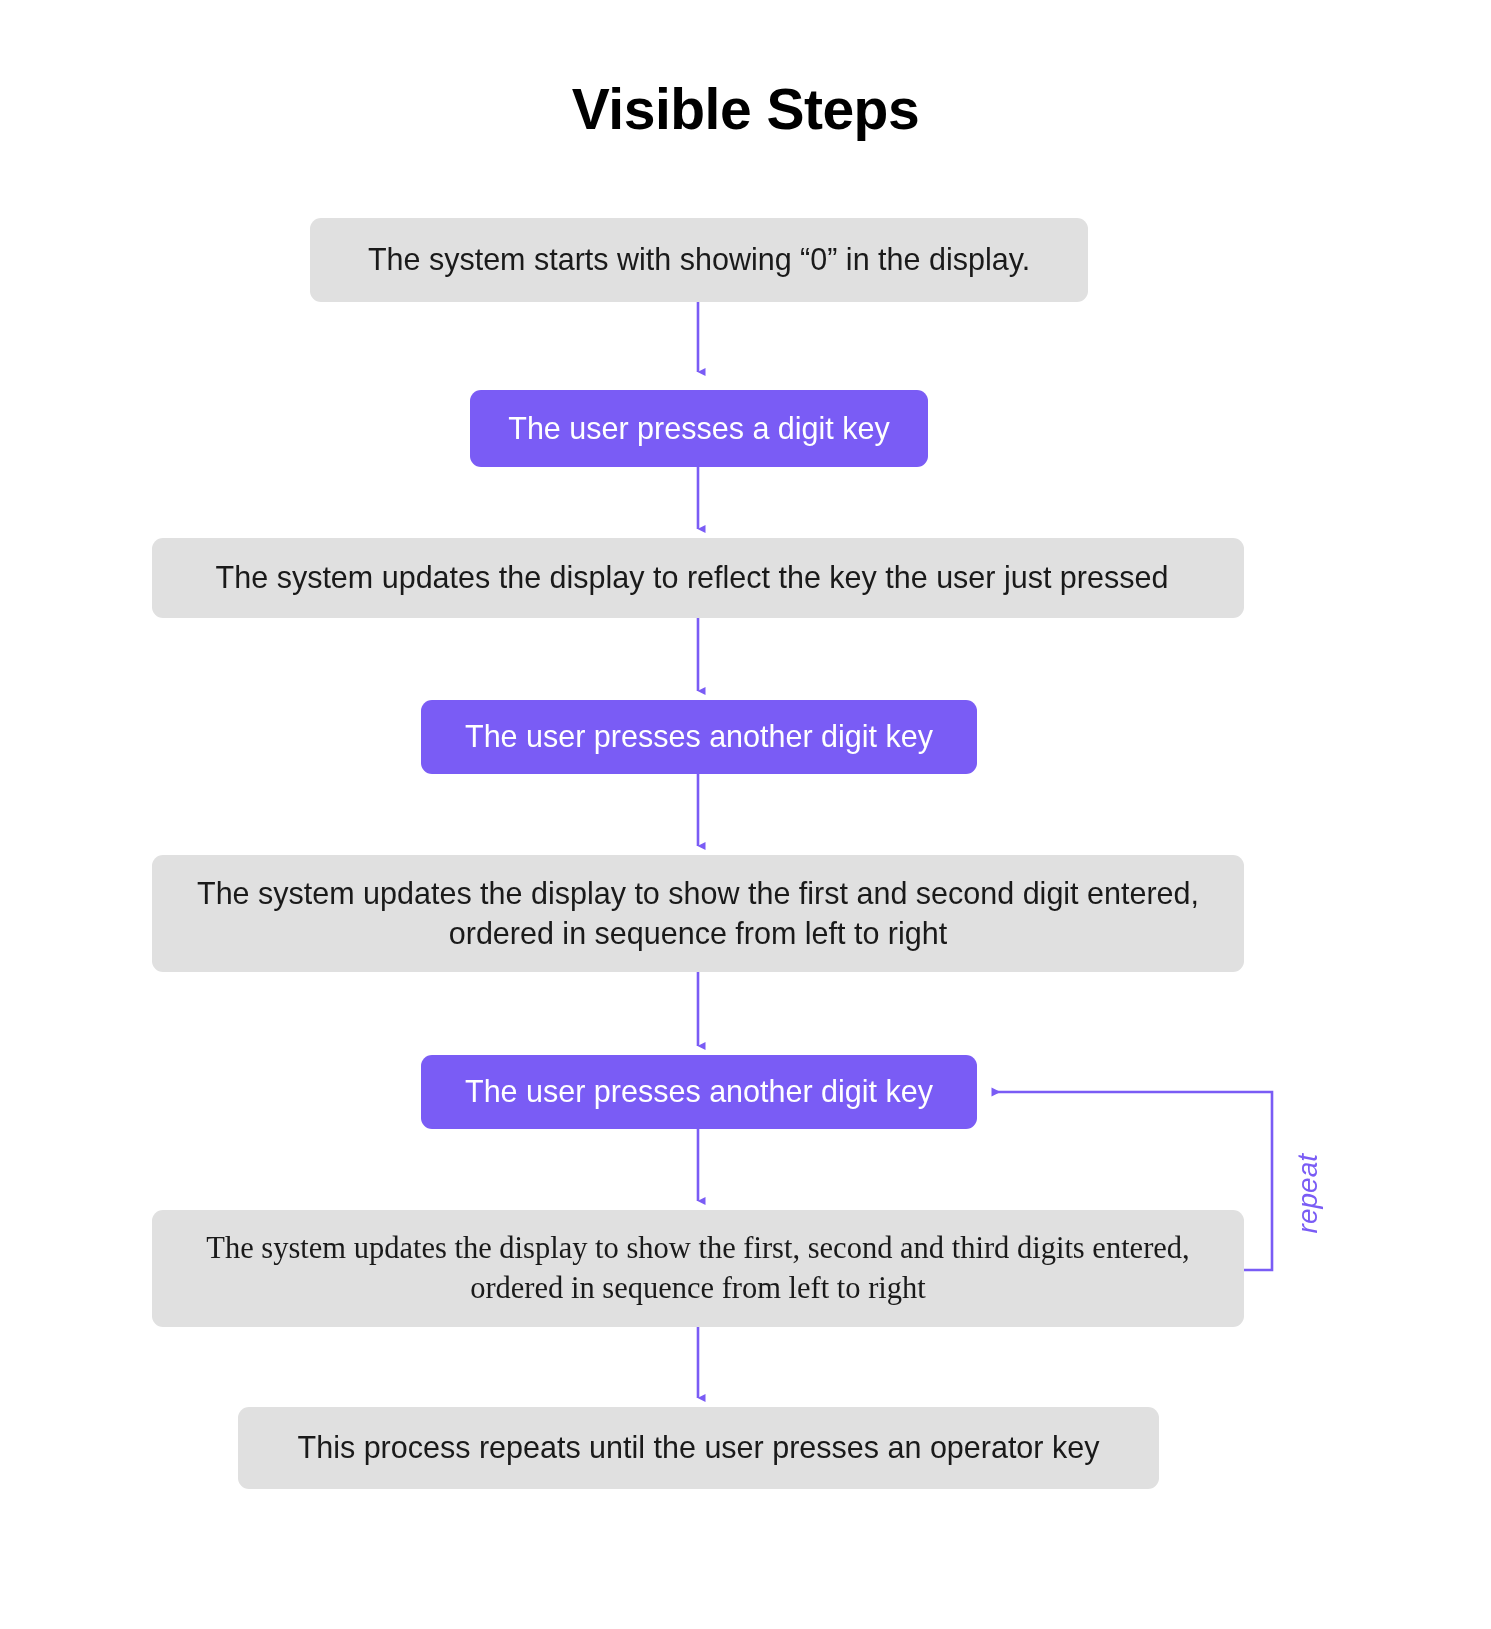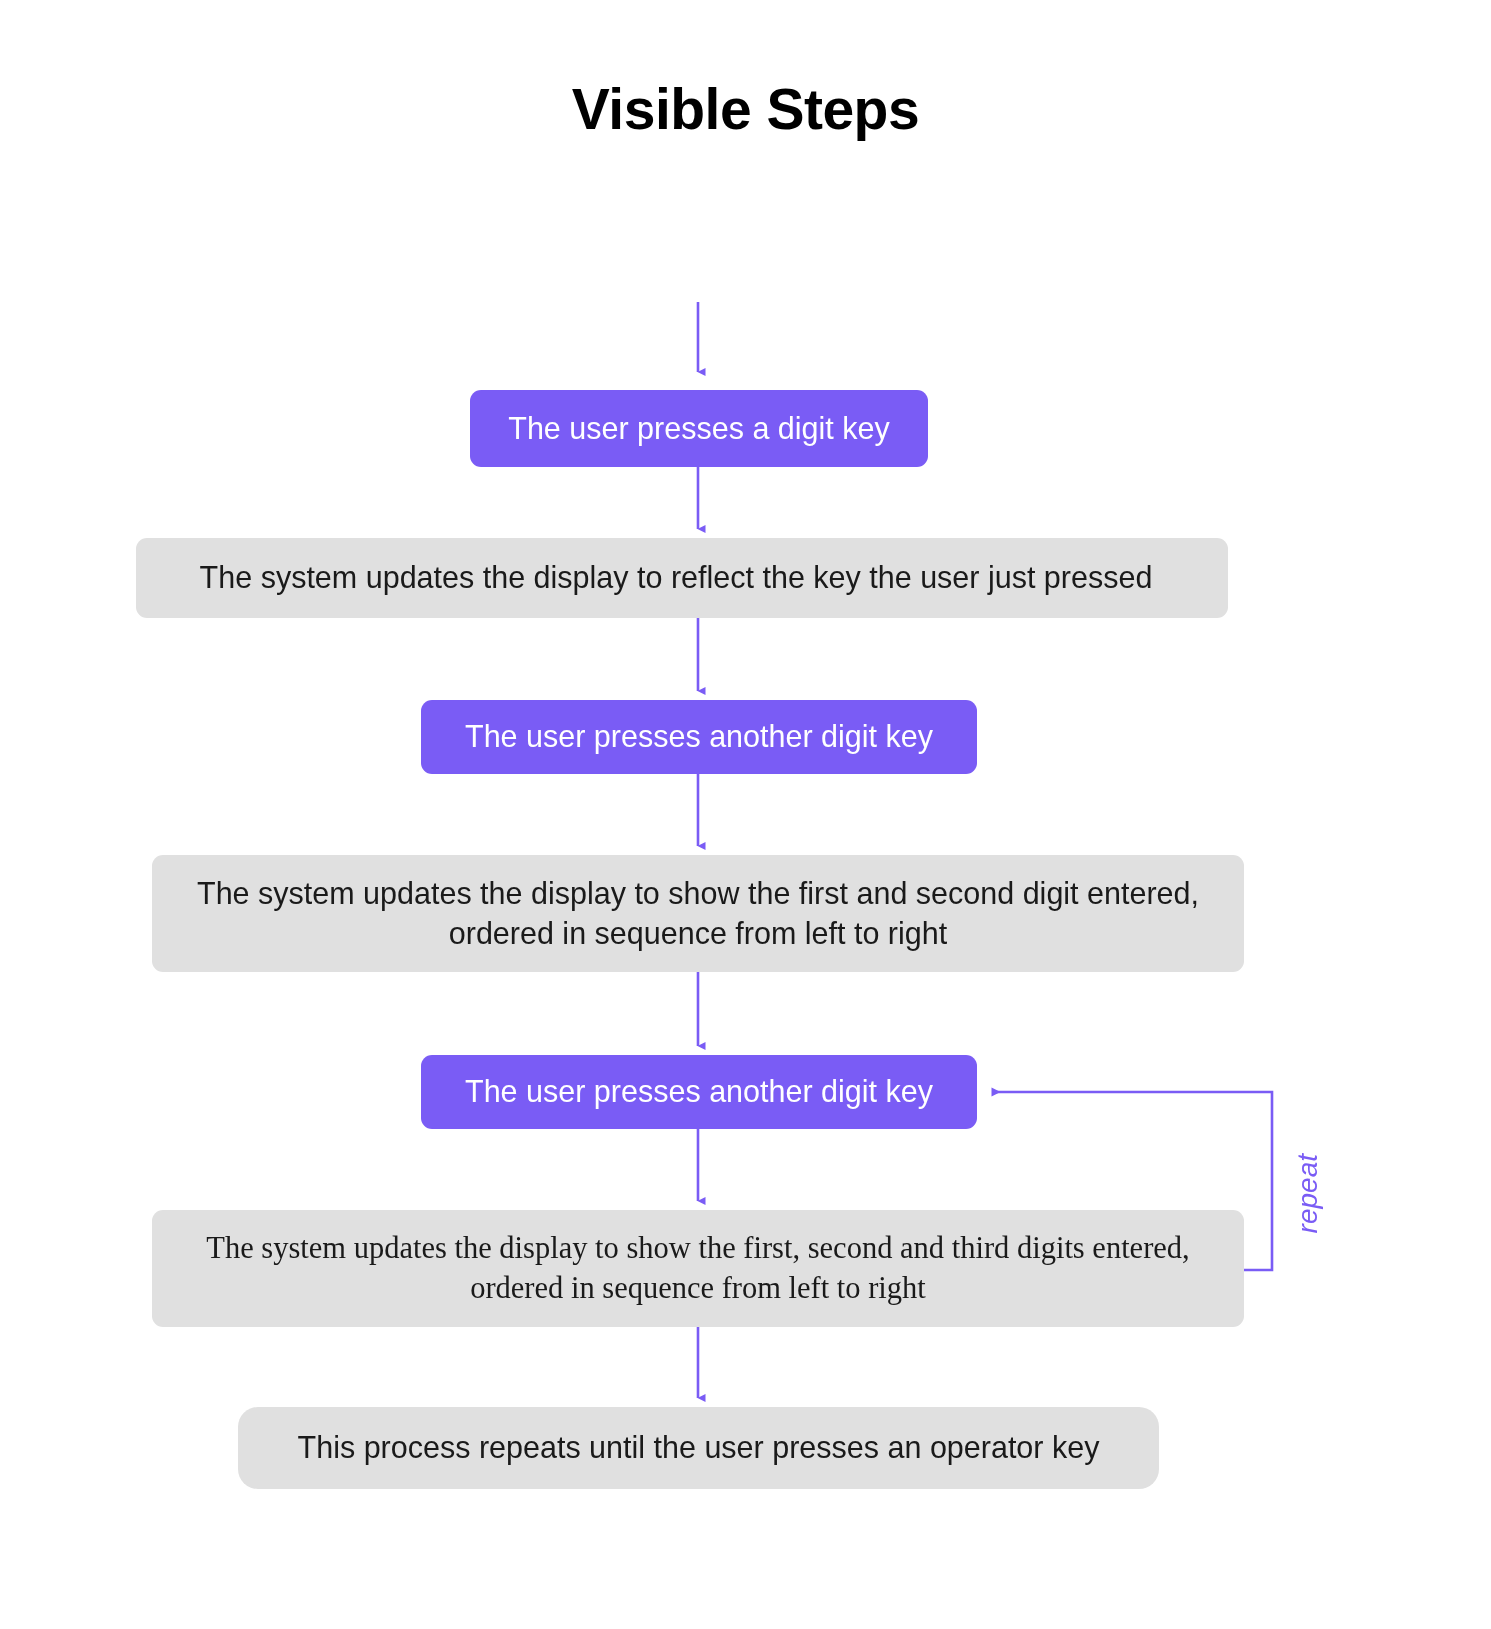--- a/index.html
+++ b/index.html
@@ -115,42 +115,45 @@
       <line x1="698" y1="1327" x2="698" y2="1398" marker-end="url(#arrowDown)"></line>
 
       <path d="M 1244,1270 L 1272,1270 L 1272,1092 L 992,1092" marker-end="url(#arrowLeft)"></path>
     </g>
   </svg>
 
   <div class="repeat-label">
     <span>repeat</span>
   </div>
 
+  <div class="node sys" style="left:310px; top:218px; width:778px; height:84px;">
+    <span>The system starts with showing “0” in the display.</span>
+  </div>
 
   <div class="node usr" style="left:470px; top:390px; width:458px; height:77px;">
     <span>The user presses a digit key</span>
   </div>
 
-  <div class="node sys" style="left:136px; top:538px; width:1092px; height:80px;padding-left:8px;">
+  <div class="node sys" style="left:152px; top:538px; width:1092px; height:80px;padding-left:8px;">
     <span>The system updates the display to reflect the key the user just pressed</span>
   </div>
 
   <div class="node usr" style="left:421px; top:700px; width:556px; height:74px;">
     <span>The user presses another digit key</span>
   </div>
 
   <div class="node sys" style="left:152px; top:855px; width:1092px; height:117px;">
     <span>The system updates the display to show the first and second digit entered, ordered in sequence from left to right</span>
   </div>
 
   <div class="node usr" style="left:421px; top:1055px; width:556px; height:74px;">
     <span>The user presses another digit key</span>
   </div>
 
   <div class="node sys" style="left:152px; top:1210px; width:1092px; height:117px;font-family:Liberation Serif, serif;">
     <span>The system updates the display to show the first, second and third digits entered, ordered in sequence from left to right</span>
   </div>
 
-  <div class="node sys" style="left:238px; top:1407px; width:921px; height:82px;border-radius:20px;">
+  <div class="node sys" style="left:238px; top:1407px; width:921px; height:82px;">
     <span>This process repeats until the user presses an operator key</span>
   </div>
 
 </div>
 
 </body></html>

